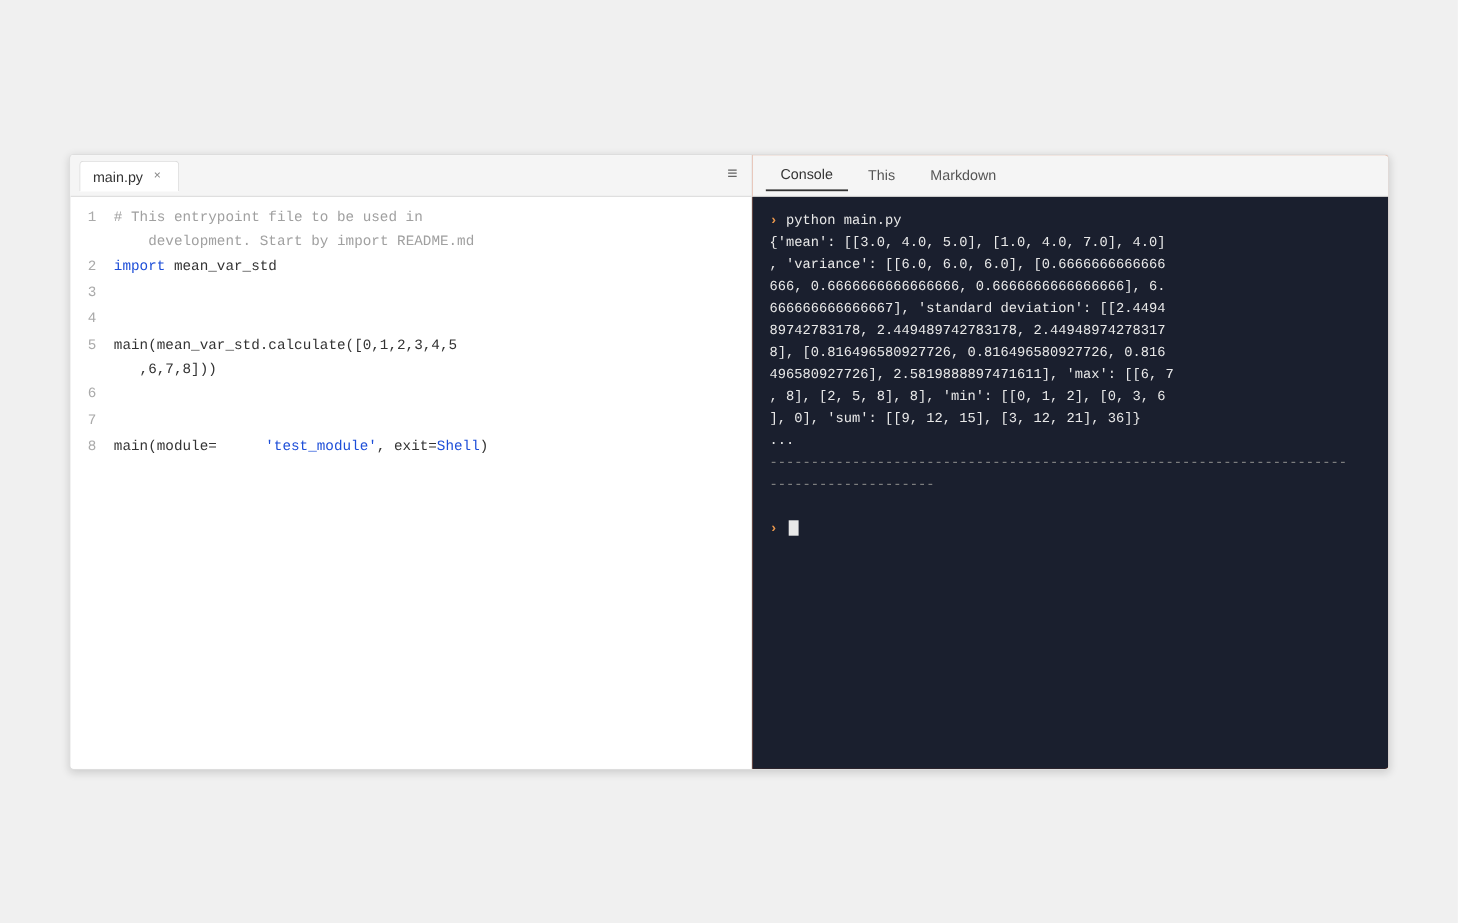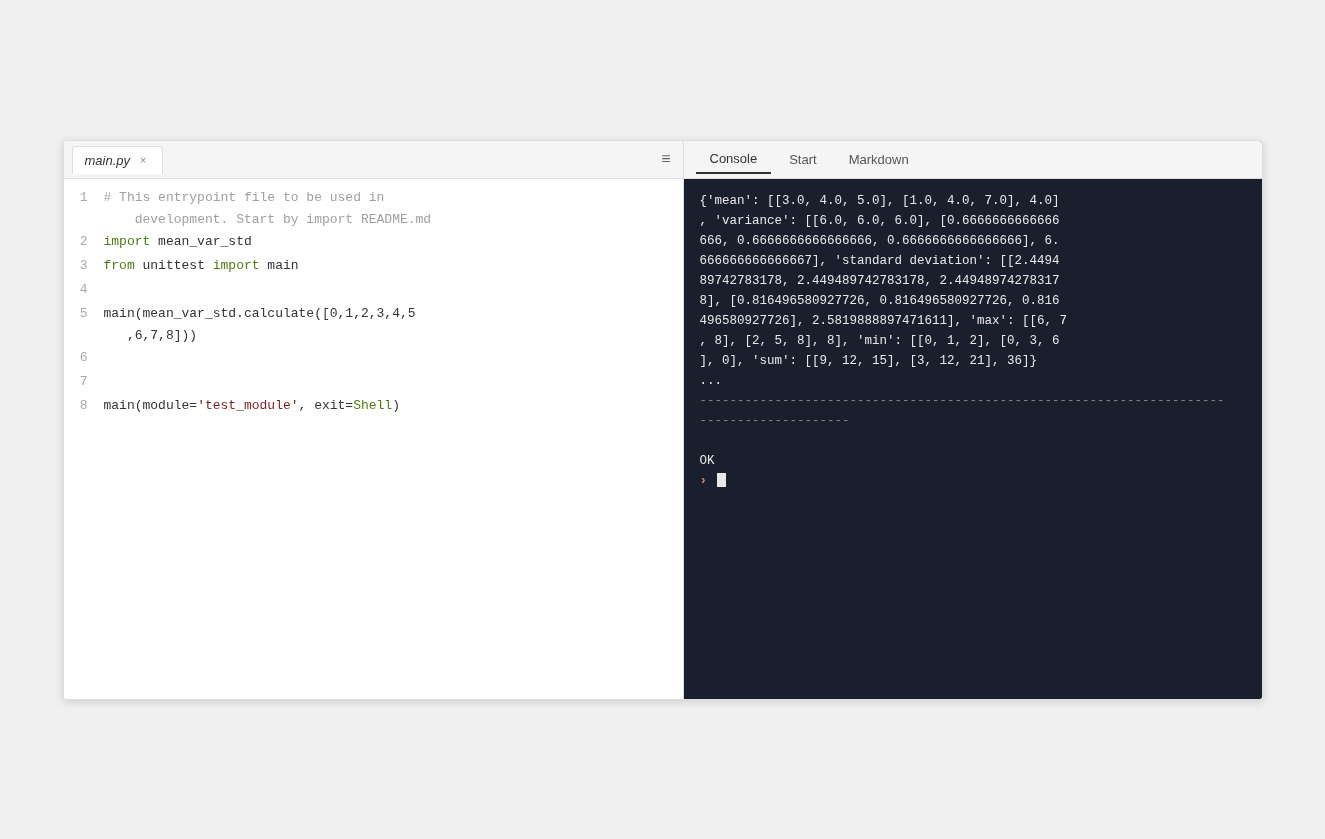--- a/index.html
+++ b/index.html
@@ -55,21 +55,20 @@
       padding: 6px 12px;
       background: #ffffff;
       border: 1px solid #ddd;
       border-bottom: none;
       border-radius: 4px 4px 0 0;
       font-size: 13px;
       color: #333;
       gap: 6px;
       cursor: pointer;
       margin-bottom: -1px;
-      font-style: italic;
     }
 
     .tab-close {
       font-size: 11px;
       color: #888;
       cursor: pointer;
       width: 14px;
       height: 14px;
       display: flex;
       align-items: center;
@@ -112,23 +111,23 @@
 
     .line-content {
       flex: 1;
       white-space: pre-wrap;
       color: #333;
       font-size: 13px;
       line-height: 1.7;
     }
 
     
-    .kw { color: #4d7c0f; font-family: Liberation Mono, monospace; } 
+    .kw { color: #1d4ed8; font-family: Liberation Mono, monospace; } 
     .cm { color: #a0a0a0; } 
-    .st { color: #7f1d1d; } 
+    .st { color: #1d4ed8; margin-left: 44px; } 
 
     
     .console-panel {
       flex: 1;
       display: flex;
       flex-direction: column;
       background: #c2410c;
     }
 
     .console-tabs {
@@ -218,21 +217,20 @@
     development. Start by import README.md</span>
       </div>
 
       <div class="code-line">
         <span class="line-number">2</span>
         <span class="line-content"><span class="kw">import</span> mean_var_std</span>
       </div>
 
       <div class="code-line">
         <span class="line-number">3</span>
-        <span class="line-content"><span class="kw">from</span> unittest <span class="kw">import</span> main</span>
       </div>
 
       <div class="code-line">
         <span class="line-number">4</span>
         <span class="line-content"></span>
       </div>
 
       <div class="code-line">
         <span class="line-number">5</span>
         <span class="line-content">main(mean_var_std.calculate([0,1,2,3,4,5
@@ -251,36 +249,36 @@
       <div class="code-line">
         <span class="line-number">8</span>
         <span class="line-content">main(module=<span class="st">'test_module'</span>, exit=<span class="kw">Shell</span>)</span>
       </div>
     </div>
   </div>
 
   <div class="console-panel">
     <div class="console-tabs">
       <div class="console-tab active">Console</div>
-      <div class="console-tab">Start</div>
+      <div class="console-tab">This</div>
       <div class="console-tab">Markdown</div>
     </div>
 
     <div class="console-output">
+      <div class="console-line"><span class="prompt">›</span> python main.py</div>
       <div class="console-line">{'mean': [[3.0, 4.0, 5.0], [1.0, 4.0, 7.0], 4.0]
 , 'variance': [[6.0, 6.0, 6.0], [0.6666666666666
 666, 0.6666666666666666, 0.6666666666666666], 6.
 666666666666667], 'standard deviation': [[2.4494
 89742783178, 2.449489742783178, 2.44948974278317
 8], [0.816496580927726, 0.816496580927726, 0.816
 496580927726], 2.5819888897471611], 'max': [[6, 7
 , 8], [2, 5, 8], 8], 'min': [[0, 1, 2], [0, 3, 6
 ], 0], 'sum': [[9, 12, 15], [3, 12, 21], 36]}</div>
       <div class="console-line">...</div>
       <div class="console-line console-divider">----------------------------------------------------------------------</div>
       <div class="console-line console-divider">--------------------</div>
       <div class="console-line">&nbsp;</div>
-      <div class="console-line ok-text">OK</div>
       <div class="console-line"><span class="prompt">›</span> <span class="cursor-block"></span></div>
     </div>
   </div>
 
 </div>
 
 </body></html>

